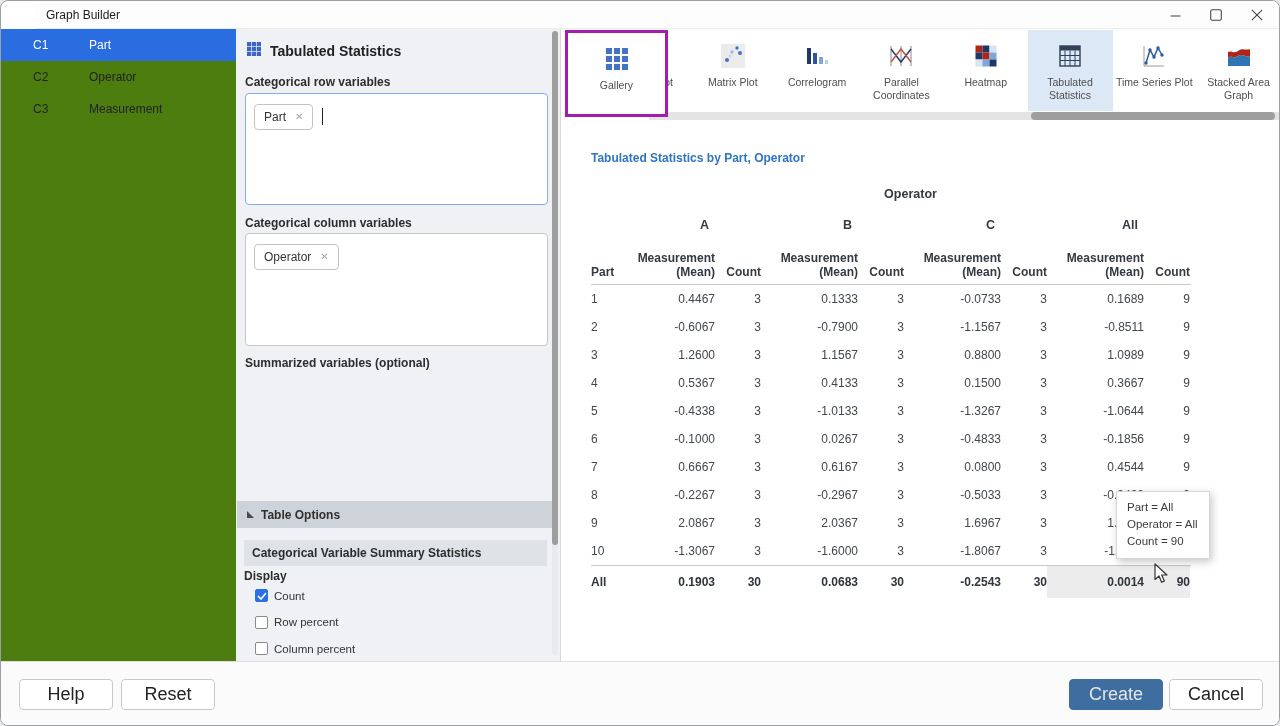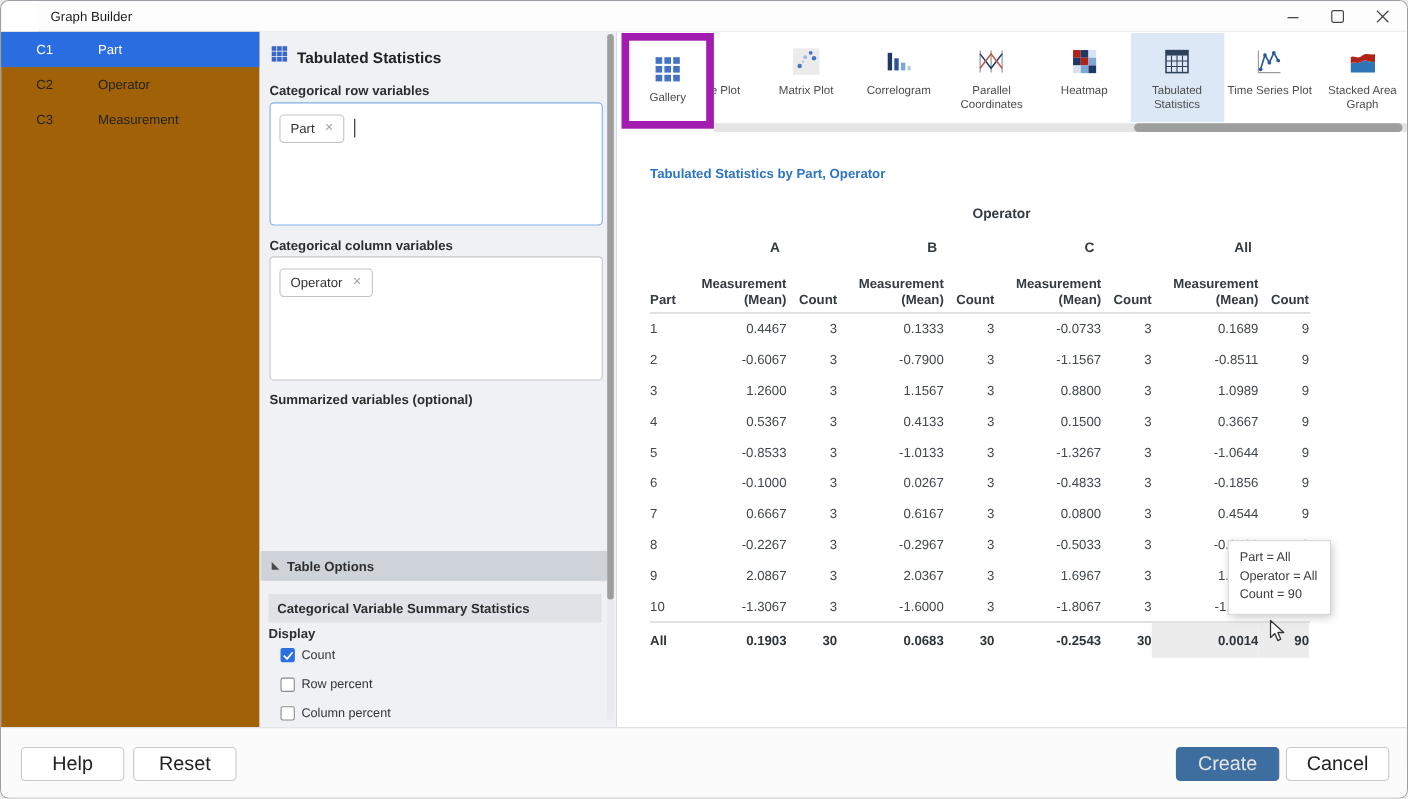--- a/index.html
+++ b/index.html
@@ -7,21 +7,21 @@
   body { font-family:"Liberation Sans", sans-serif; background:#e8e8e8; position:relative; overflow:hidden; }
   .window { position:absolute; inset:0; background:#fff; border:1px solid #9aa0a6; border-radius:8px; overflow:hidden; }
 
   
   .titlebar { position:absolute; left:0; top:0; right:0; height:28px; background:#fdfdfd; border-bottom:1px solid #ececec;margin-left:34px; }
   .titlebar .title { position:absolute; left:11px; top:0; line-height:28px; font-size:12px; color:#1c1c1c; }
   .win-controls { position:absolute; right:16px; top:0; height:28px; display:flex; gap:29px; align-items:center; }
   .wc { width:12px; height:12px; display:flex; align-items:center; justify-content:center; cursor:default; }
 
   
-  .sidebar { position:absolute; left:0; top:28px; width:235px; height:632px; background:#a16207; }
+  .sidebar { position:absolute; left:0; top:28px; width:235px; height:632px; background:#4d7c0f; }
   .sb-row { height:32px; display:flex; align-items:center; font-size:12px; color:#222; }
   .sb-row .cid { width:56px; margin-left:32px; }
   .sb-row.sel { background:#2A6DE0; color:#fff; }
 
   
   .panel { position:absolute; left:235px; top:28px; width:325px; height:632px; background:#EFF1F4; border-right:1px solid #d9d9d9; overflow:hidden; }
   .phead { position:absolute; left:10px; top:12px; display:flex; align-items:center; gap:8px; }
   .phead .ptitle { font-size:14px; font-weight:700; color:#222; }
   .plabel { position:absolute; left:9px; font-size:12px; font-weight:700; color:#2d2d2d; }
   .vbox { position:absolute; left:9px; width:303px; height:112px; background:#fff; border:1px solid #c6c6c6; border-radius:4px; padding:10px 8px; display:flex; align-items:flex-start; }
@@ -37,21 +37,21 @@
   .cb.on { background:#2A70E0; border-color:#2A70E0; }
   .vscroll { position:absolute; right:2px; top:2px; width:6px; height:624px; background:#e8eaed; border-radius:3px; }
   .vscroll .thumb { position:absolute; left:0; top:0; width:6px; height:514px; background:#9e9e9e; border-radius:3px; }
 
   
   .rightpane { position:absolute; left:560px; top:28px; width:720px; height:632px; background:#fff; }
   .gtab { position:absolute; top:1px; width:85px; height:81px; display:flex; flex-direction:column; align-items:center; padding-top:13px; cursor:pointer; }
   .gtab.sel { background:#DCE8F5; }
   .gtab .glabel { margin-top:7px; font-size:10.5px; line-height:13px; color:#4e4e4e; text-align:center; width:84px; }
   .gicon { width:26px; height:26px; }
-  .gallery-btn { position:absolute; left:4px; top:1px; width:84px; height:87px; background:#fff; border:7px solid #a21caf; display:flex; flex-direction:column; align-items:center; padding-top:13px; z-index:5; cursor:pointer; }
+  .gallery-btn { position:absolute; left:4px; top:1px; width:103px; height:87px; background:#fff; border:3px solid #a21caf; display:flex; flex-direction:column; align-items:center; padding-top:13px; z-index:5; cursor:pointer; }
   .gallery-btn .glabel { margin-top:7px; font-size:10.5px; color:#4e4e4e; }
   .hscroll { position:absolute; left:88px; top:83px; width:632px; height:8px; background:#e4e4e4; }
   .hscroll .thumb { position:absolute; left:382px; top:0; width:244px; height:8px; background:#9e9e9e; border-radius:4px; }
 
   
   .main-title { position:absolute; left:30px; top:122px; font-size:12px; font-weight:700; color:#2E75C4; }
   .stat-table { position:absolute; left:30px; top:150px; width:600px; font-size:12px; color:#41474e; }
   .trow { display:grid; grid-template-columns:40px 84px 46px 97px 46px 97px 46px 97px 46px; }
   .trow.op { height:30px; line-height:30px; }
   .trow.op .span8 { grid-column:2/10; text-align:center; font-weight:700; color:#333a41; font-size:12.5px; }
@@ -381,21 +381,21 @@
           <div class="c">3</div>
           <div class="c">0.4133</div>
           <div class="c">3</div>
           <div class="c">0.1500</div>
           <div class="c">3</div>
           <div class="c">0.3667</div>
           <div class="c">9</div>
         </div>
         <div class="trow data">
           <div class="p">5</div>
-          <div class="c">-0.8533</div>
+          <div class="c">-0.4338</div>
           <div class="c">3</div>
           <div class="c">-1.0133</div>
           <div class="c">3</div>
           <div class="c">-1.3267</div>
           <div class="c">3</div>
           <div class="c">-1.0644</div>
           <div class="c">9</div>
         </div>
         <div class="trow data">
           <div class="p">6</div>

